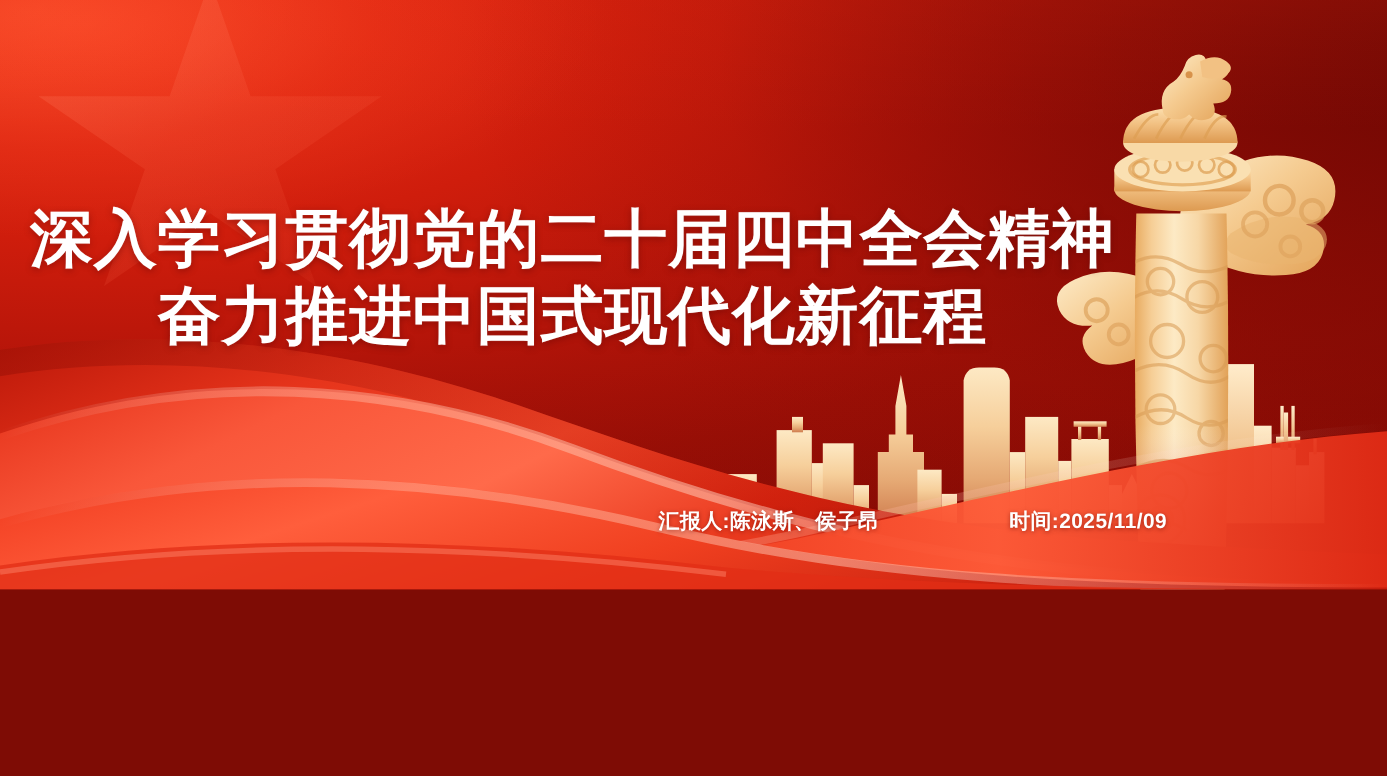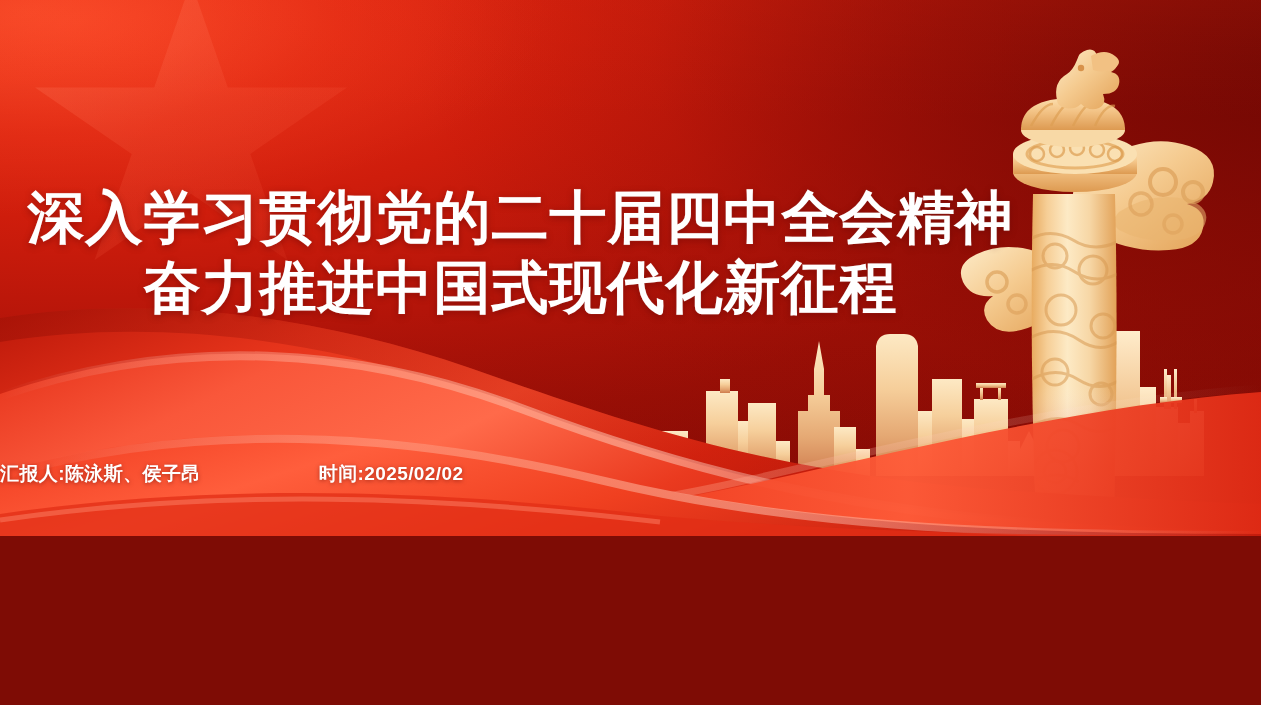--- a/index.html
+++ b/index.html
@@ -92,21 +92,21 @@
     text-shadow:0 2px 7px rgba(90,5,0,.45), 0 0 1px rgba(255,255,255,.4);
   }
   .title-line.l1{ margin-left:-4px; }
   .title-line.l2{ margin-left:-4px; }
 
   .meta-row{
     position:absolute;
     left:0; top:461px;
     width:1061px;
     display:flex;
-    justify-content:flex-start;
+    justify-content:flex-end;
     align-items:baseline;
     gap:118px;
     z-index:9;
   }
   .meta-item{
     color:#ffffff;
     font-family:"Liberation Sans", sans-serif;
     font-weight:700;
     font-size:19px;
     letter-spacing:.4px;
@@ -291,21 +291,21 @@
     </svg>
   </div>
 
   <div class="title-wrap">
     <div class="title-line l1">深入学习贯彻党的二十届四中全会精神</div>
     <div class="title-line l2">奋力推进中国式现代化新征程</div>
   </div>
 
   <div class="meta-row">
     <div class="meta-item">汇报人:陈泳斯、侯子昂</div>
-    <div class="meta-item">时间:2025/02/02</div>
+    <div class="meta-item">时间:2025/11/09</div>
   </div>
 
   <div class="ribbon">
     <svg viewBox="0 0 1261 260" preserveAspectRatio="none" xmlns="http://www.w3.org/2000/svg">
       <defs>
         <linearGradient id="rb1" x1="0" y1="0" x2="1" y2="0.4">
           <stop offset="0%" stop-color="#bb1709"></stop>
           <stop offset="25%" stop-color="#e6341b"></stop>
           <stop offset="48%" stop-color="#f4492a"></stop>
           <stop offset="70%" stop-color="#d8240f"></stop>

